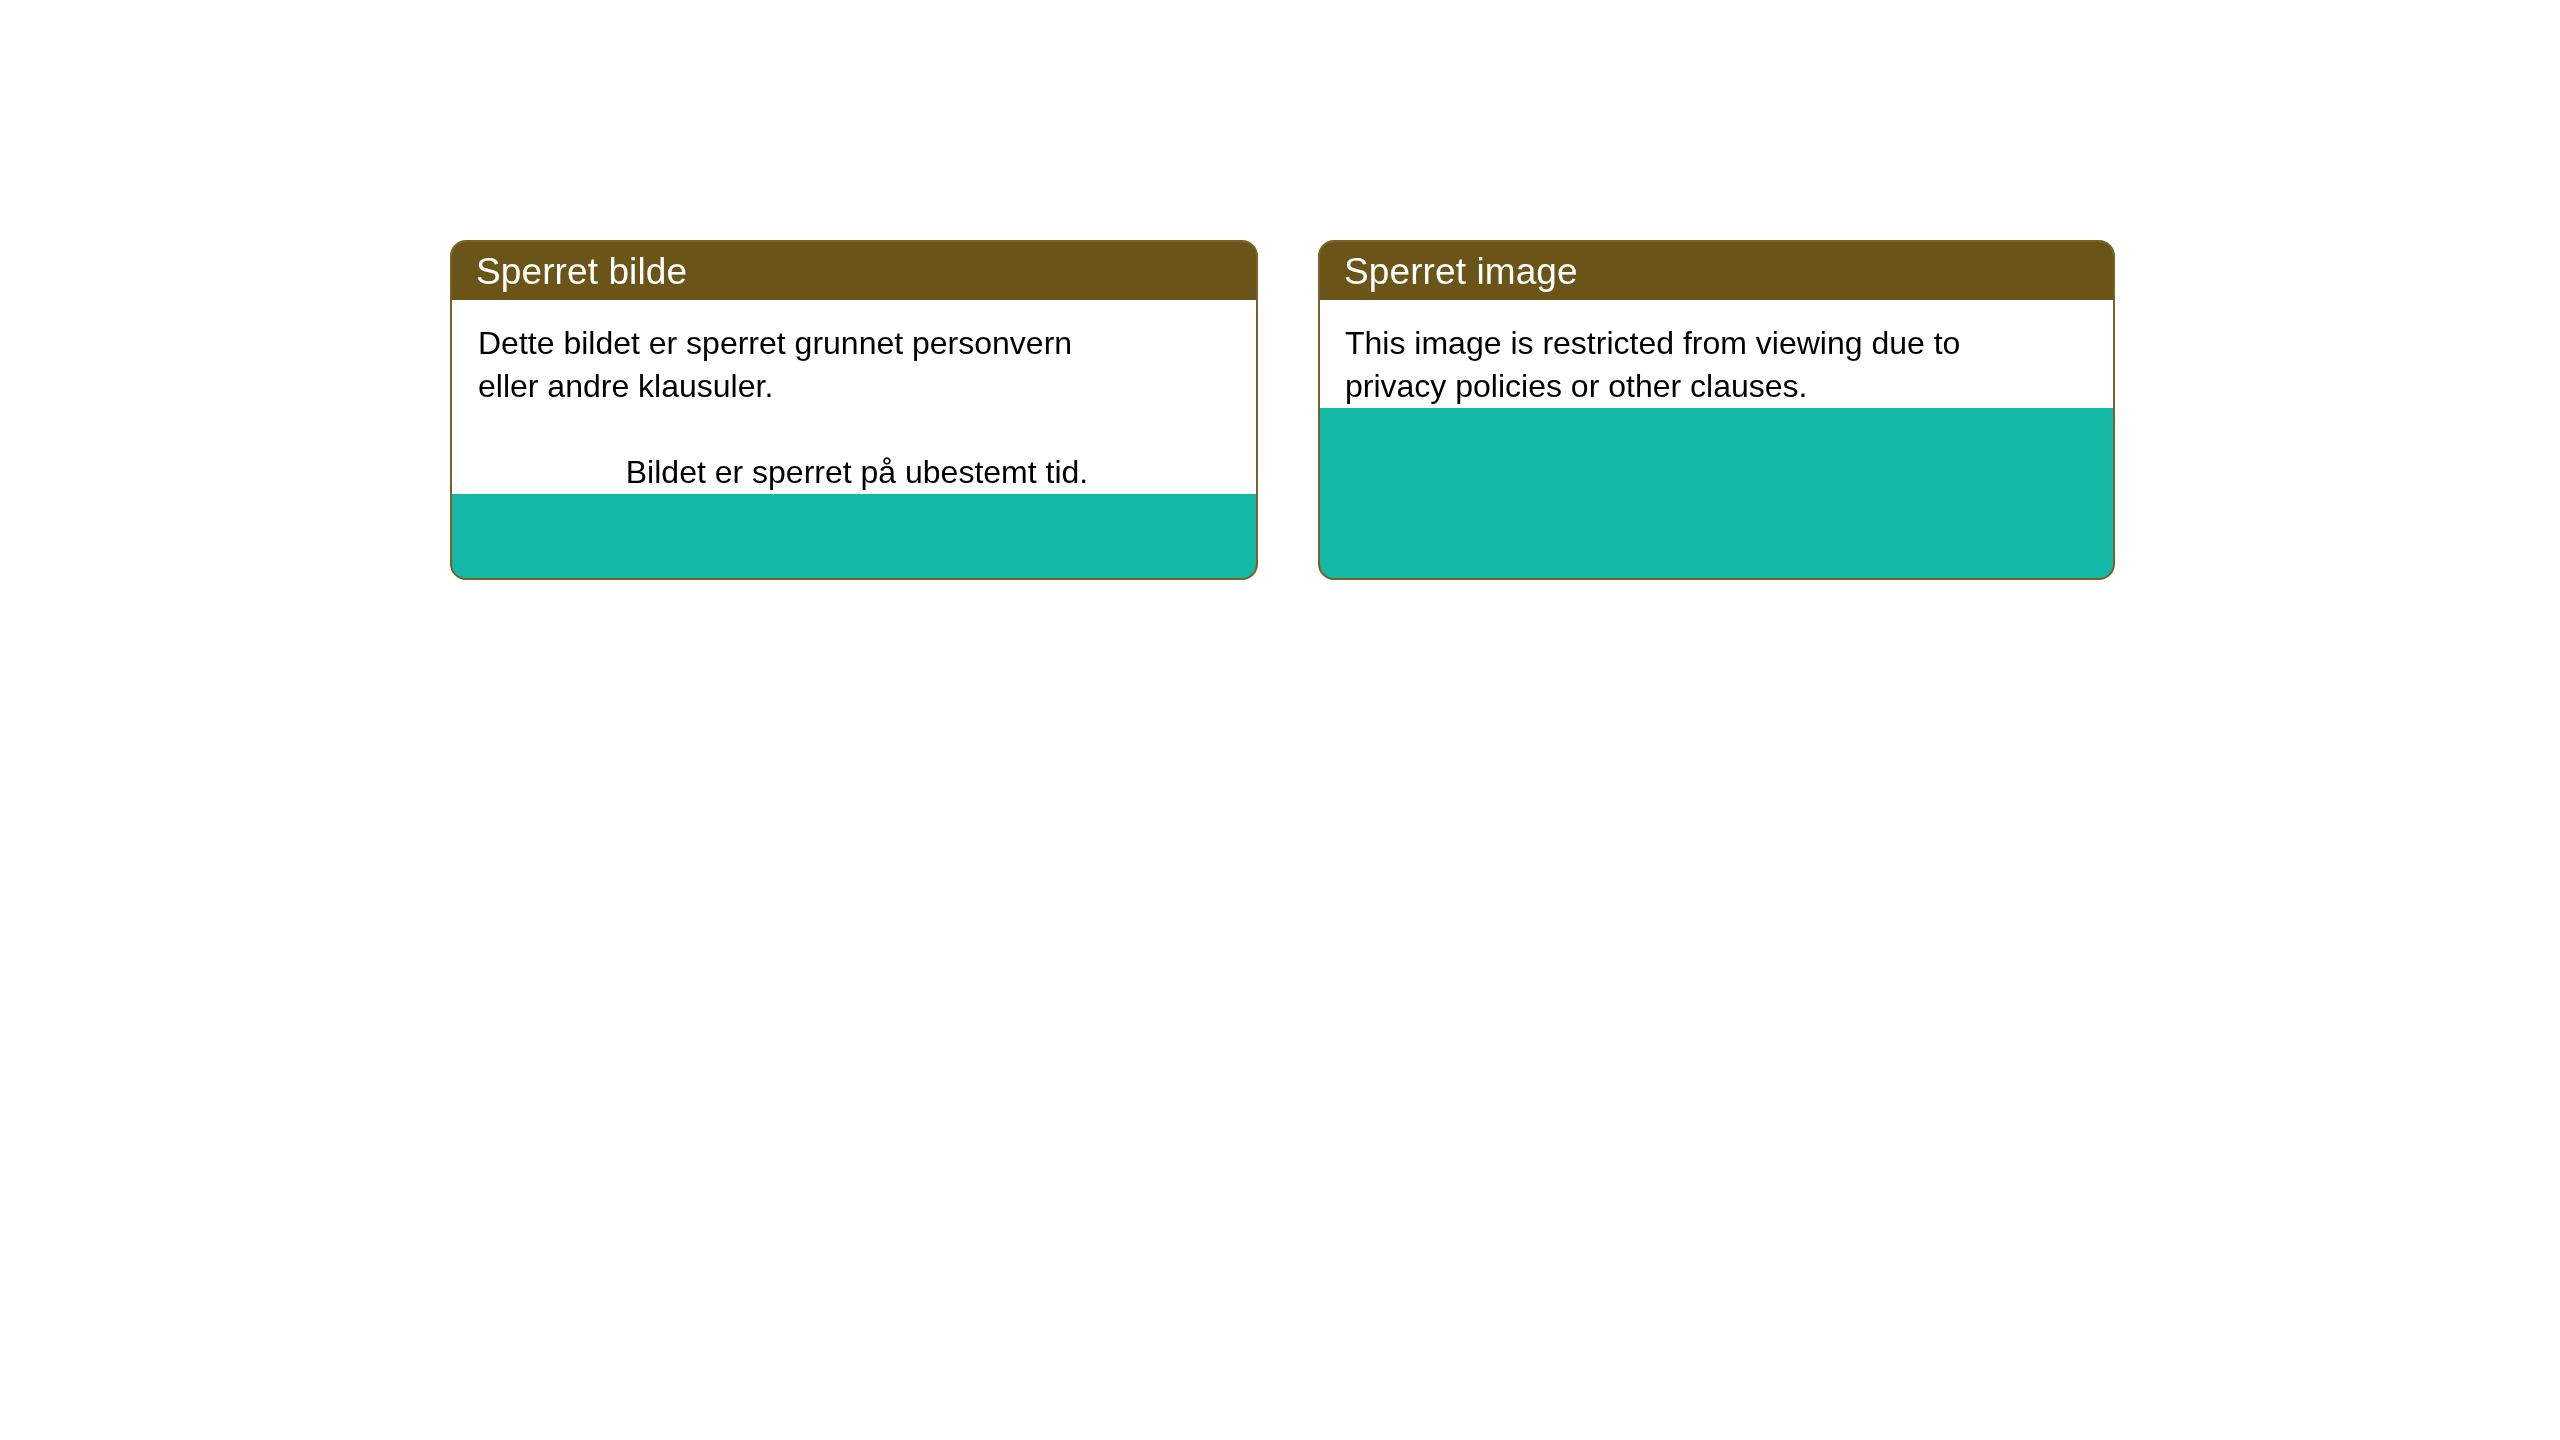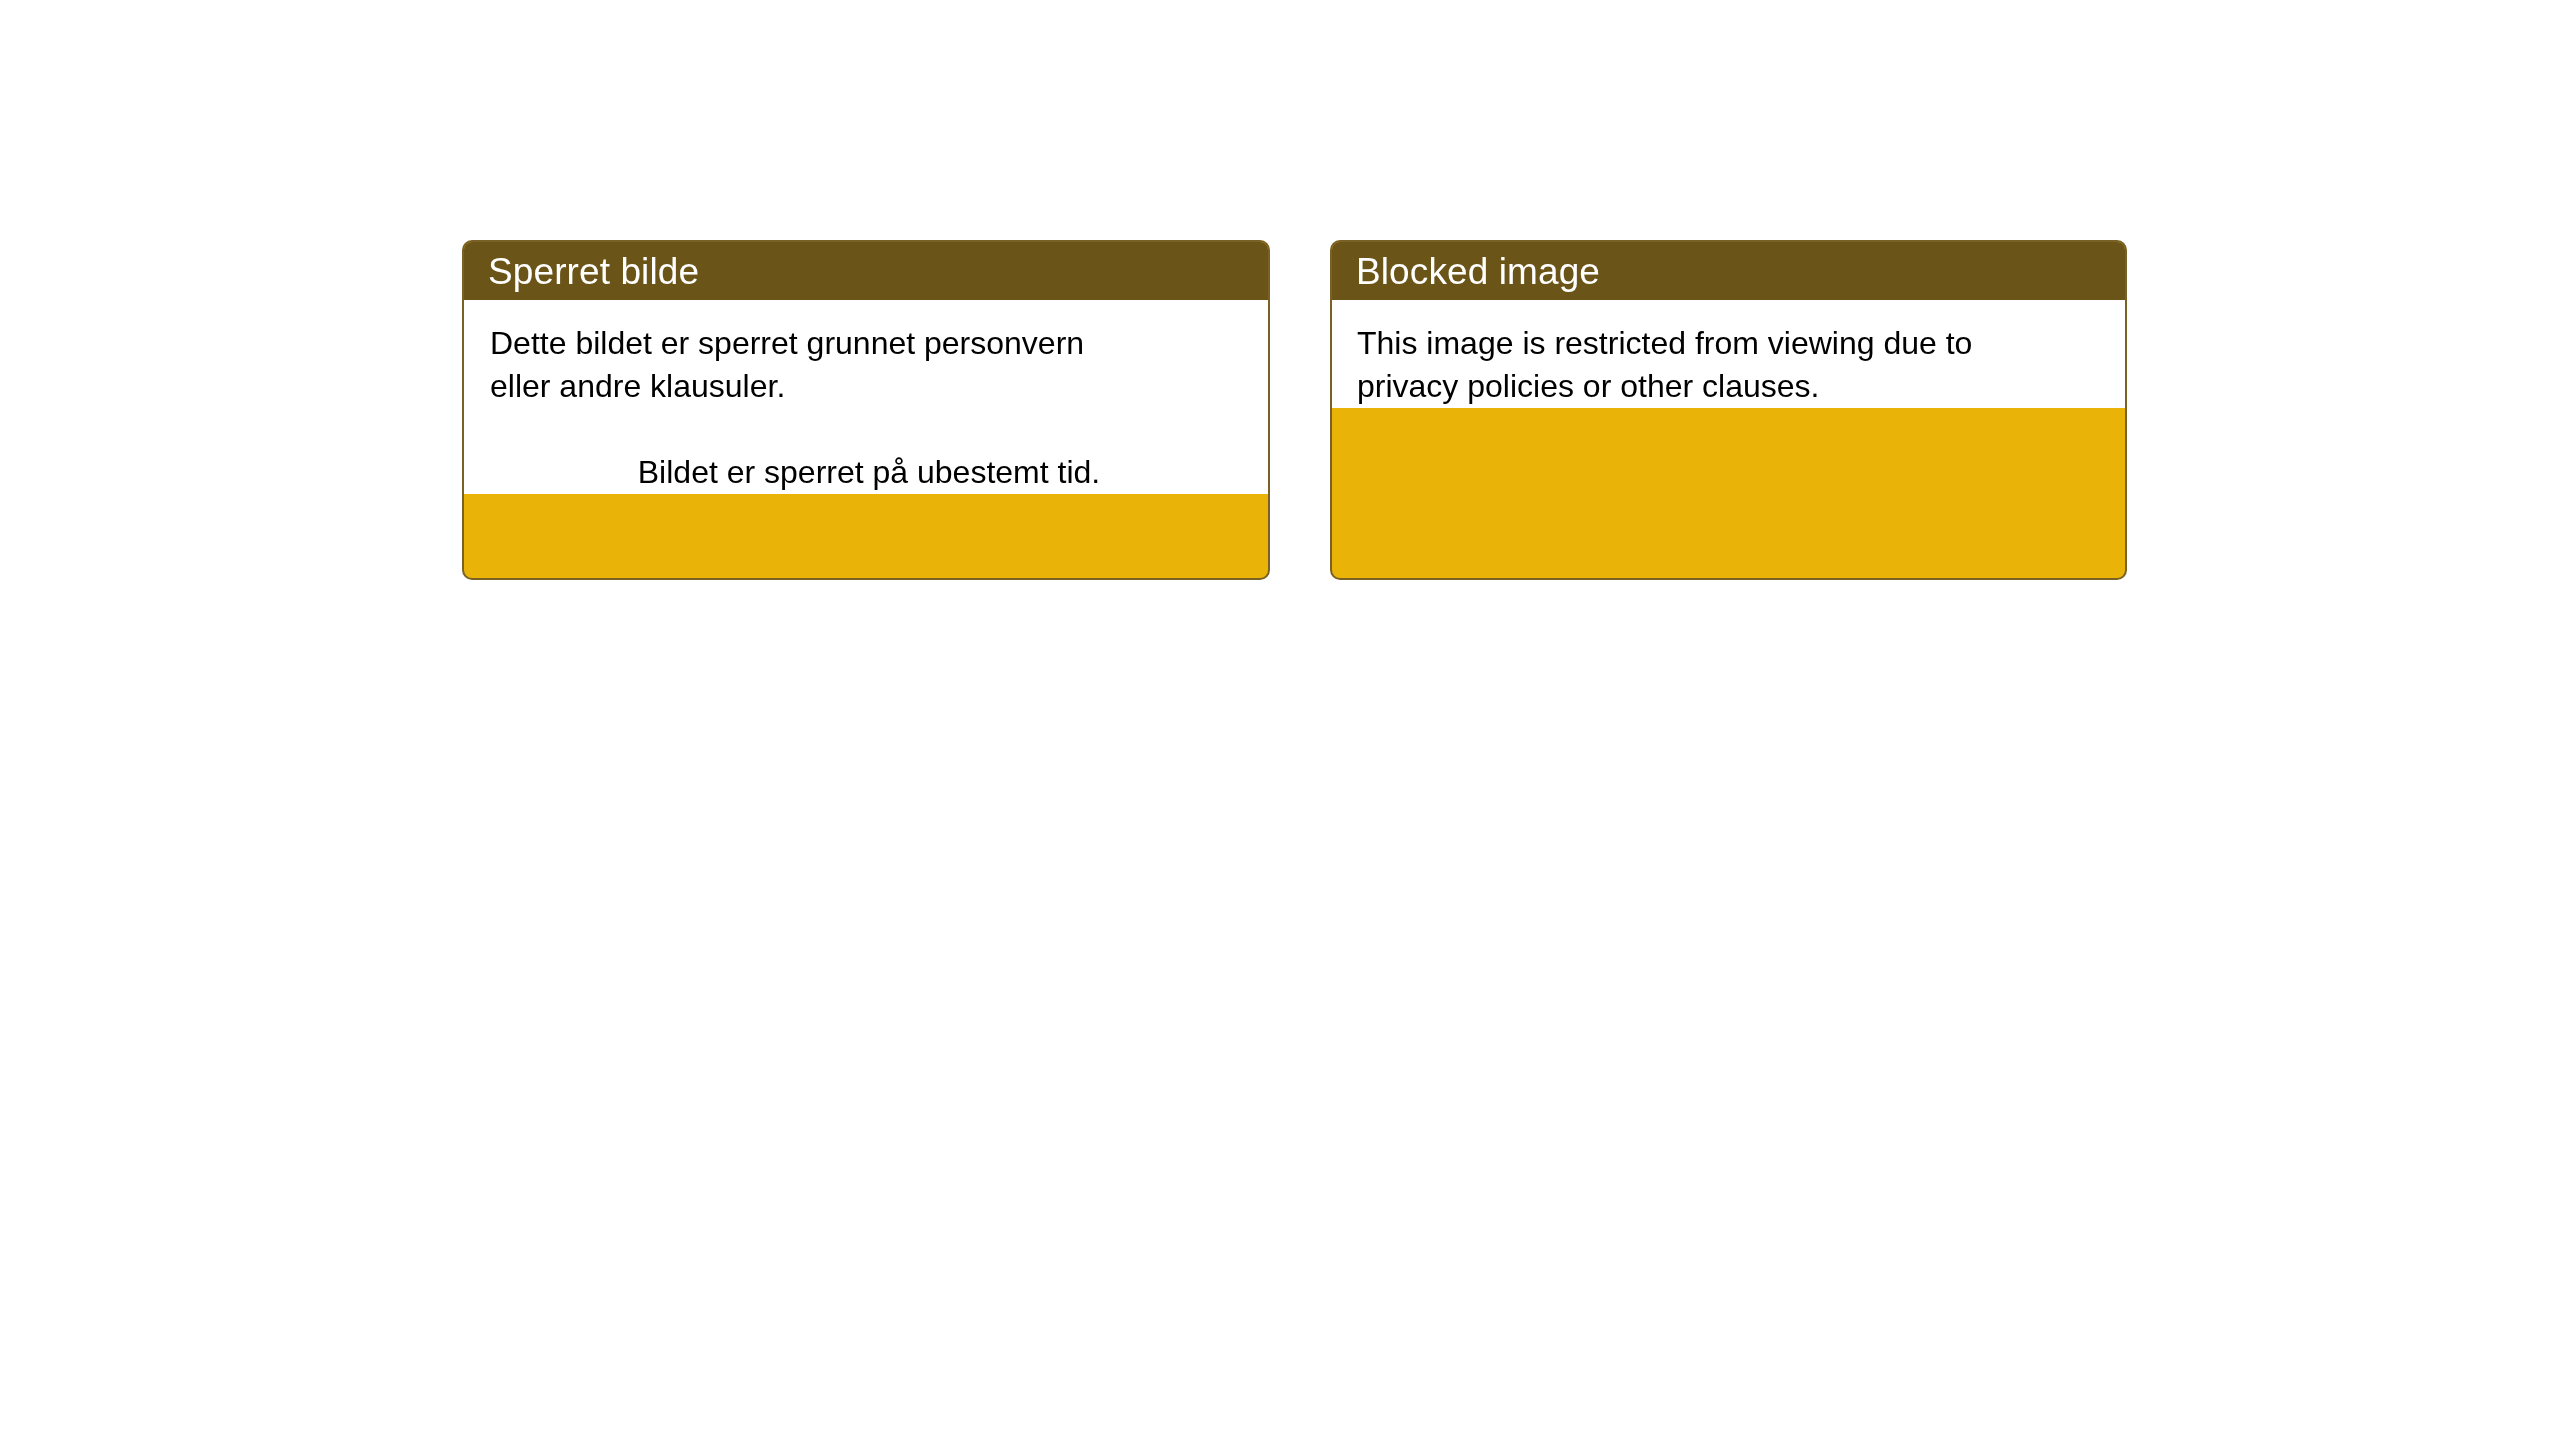--- a/index.html
+++ b/index.html
@@ -20,25 +20,24 @@
     position: relative;
     width: 2560px;
     height: 1440px;
     background: #ffffff;
   }
 
   
   .notice-card {
     position: absolute;
     box-sizing: border-box;
-    background: #eab308;
+    background: #14b8a6;
     border: 2px solid #7a6226;
-    border-radius: 10px;
+    border-radius: 16px;
     overflow: hidden;
-    margin-left: 12px;
   }
 
   .card-header {
     box-sizing: border-box;
     height: 58px;
     background: #6b5418;
     display: flex;
     align-items: center;
     padding: 0 0 0 24px;
   }
@@ -105,21 +104,21 @@
     </div>
     <div class="card-body">
       <p class="body-text">Dette bildet er sperret grunnet personvern
 eller andre klausuler.</p>
       <p class="body-text">Bildet er sperret på ubestemt tid.</p>
     </div>
   </div>
 
   <div class="notice-card" id="card-blocked-en">
     <div class="card-header">
-      <span class="card-title">Blocked image</span>
+      <span class="card-title">Sperret image</span>
     </div>
     <div class="card-body">
       <p class="body-text">This image is restricted from viewing due to
 privacy policies or other clauses.</p>
     </div>
   </div>
 
 </div>
 
 </body></html>

